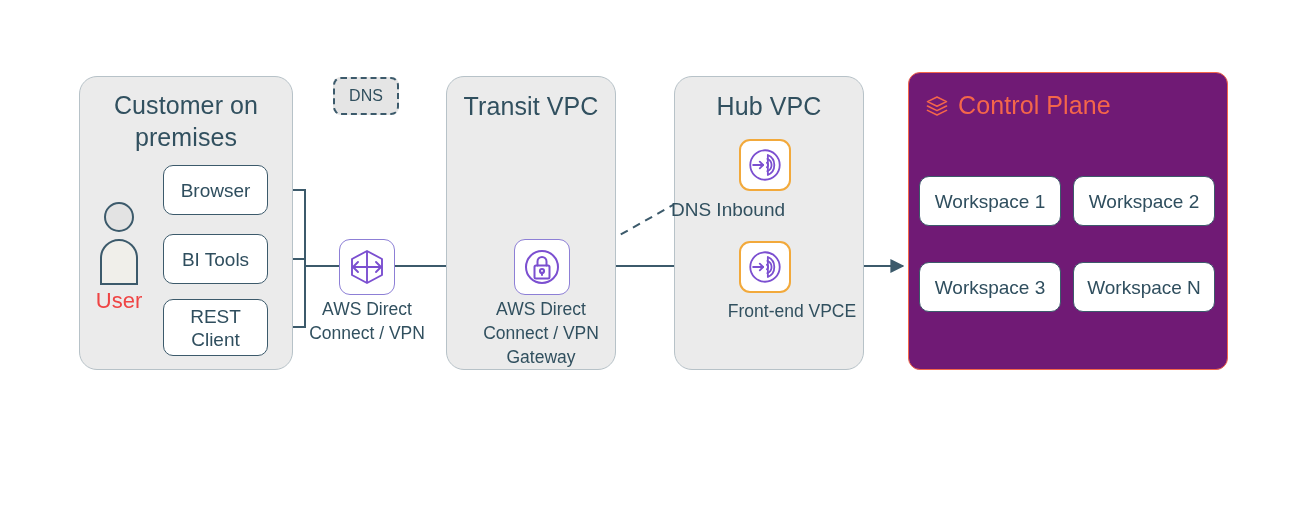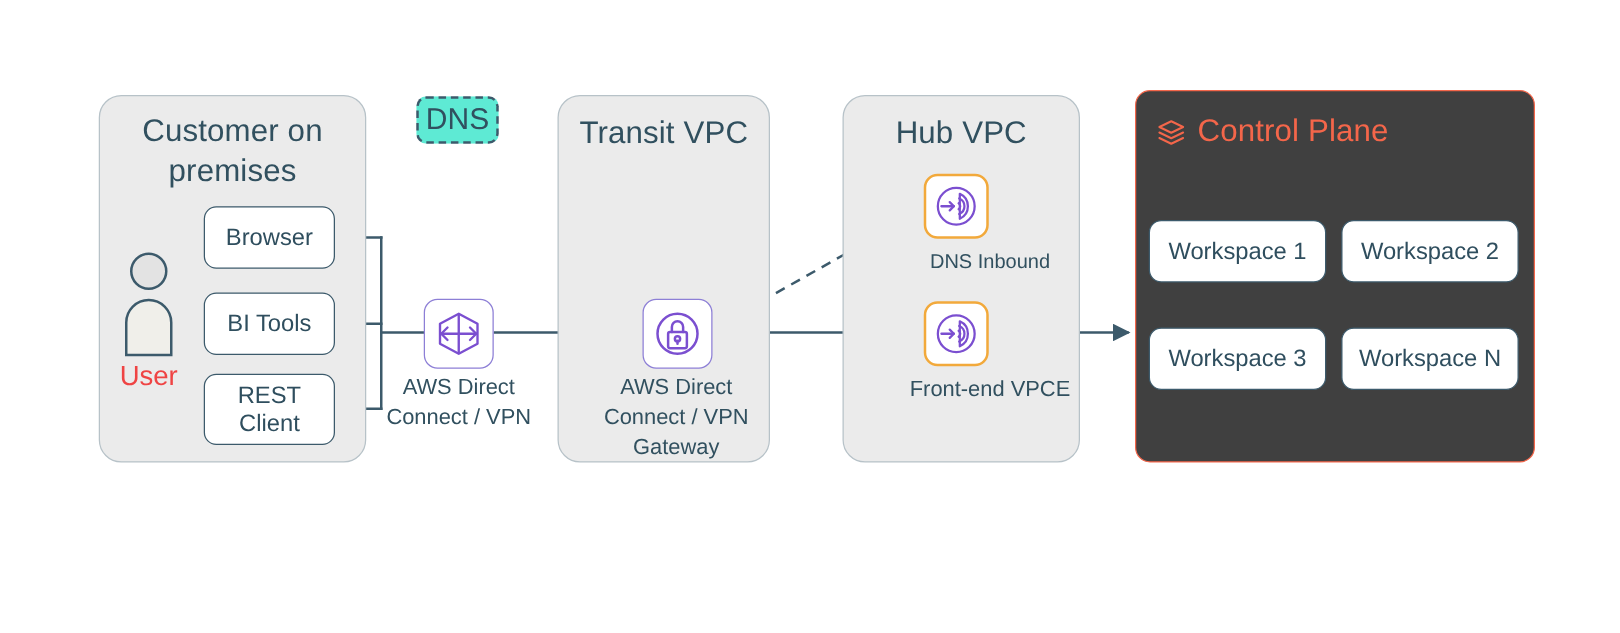--- a/index.html
+++ b/index.html
@@ -20,21 +20,21 @@
   }
 
   #panel-onprem{left:79px;top:76px;width:214px;height:294px;}
   #panel-onprem .panel-title{top:12px;}
   #panel-transit{left:446px;top:76px;width:170px;height:294px;}
   #panel-transit .panel-title{top:13px;}
   #panel-hub{left:674px;top:76px;width:190px;height:294px;}
   #panel-hub .panel-title{top:13px;}
   #panel-control{
     left:908px;top:72px;width:320px;height:298px;
-    background:#404040;border:1.8px solid #f4664a;border-radius:12px;
+    background:#701a75;border:1.8px solid #f4664a;border-radius:12px;
   }
 
   
   #control-head{
     position:absolute;left:16px;top:18px;display:flex;align-items:center;gap:9px;
   }
   #control-head .cp-title{
     font-size:25px;color:#f4664a;letter-spacing:.1px;white-space:nowrap;
   }
   .layers-icon{width:24px;height:24px;display:block;}
@@ -53,24 +53,24 @@
 
   .ws{width:142px;height:50px;font-size:19px;}
   #ws1{left:919px;top:176px;}
   #ws2{left:1073px;top:176px;}
   #ws3{left:919px;top:262px;}
   #ws4{left:1073px;top:262px;}
 
   
   #dns-chip{
     position:absolute;left:333px;top:77px;width:66px;height:38px;
-    box-sizing:border-box;background:#5eead4;
+    box-sizing:border-box;background:#e5e5e5;
     border:2px dashed #3c5a6b;border-radius:8px;
     display:flex;align-items:center;justify-content:center;
-    font-size:24px;color:#31505f;
+    font-size:16px;color:#31505f;
   }
 
   
   .svc{
     position:absolute;box-sizing:border-box;background:#ffffff;
     border-radius:11px;display:flex;align-items:center;justify-content:center;
   }
   .svc.purple{border:1.8px solid #8d7fd6;}
   .svc.orange{border:2px solid #f2a93b;}
   .svc svg{display:block;}
@@ -80,21 +80,21 @@
   #svc-dnsin{left:739px;top:139px;width:52px;height:52px;}
   #svc-vpce{left:739px;top:241px;width:52px;height:52px;}
 
   
   .caption{
     position:absolute;text-align:center;font-size:17.5px;line-height:24px;
     color:#31505f;
   }
   #cap-dx{left:296px;top:297px;width:142px;}
   #cap-vgw{left:466px;top:297px;width:150px;}
-  #cap-dnsin{left:706px;top:198px;width:172px;font-size:16px;}
+  #cap-dnsin{left:642px;top:198px;width:172px;font-size:19px;}
   #cap-vpce{left:706px;top:299px;width:172px;font-size:17.5px;}
 
   
   #user-fig{position:absolute;left:93px;top:200px;width:52px;height:90px;}
   #user-label{
     position:absolute;left:79px;top:288px;width:80px;text-align:center;
     font-size:22px;color:#ef4444;
   }
 </style>
 </head>

